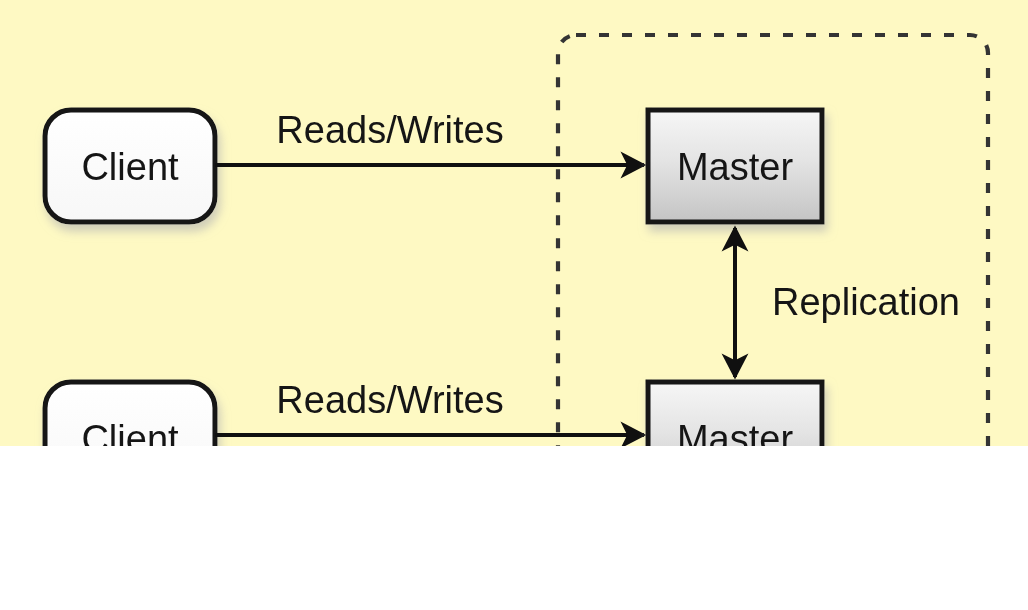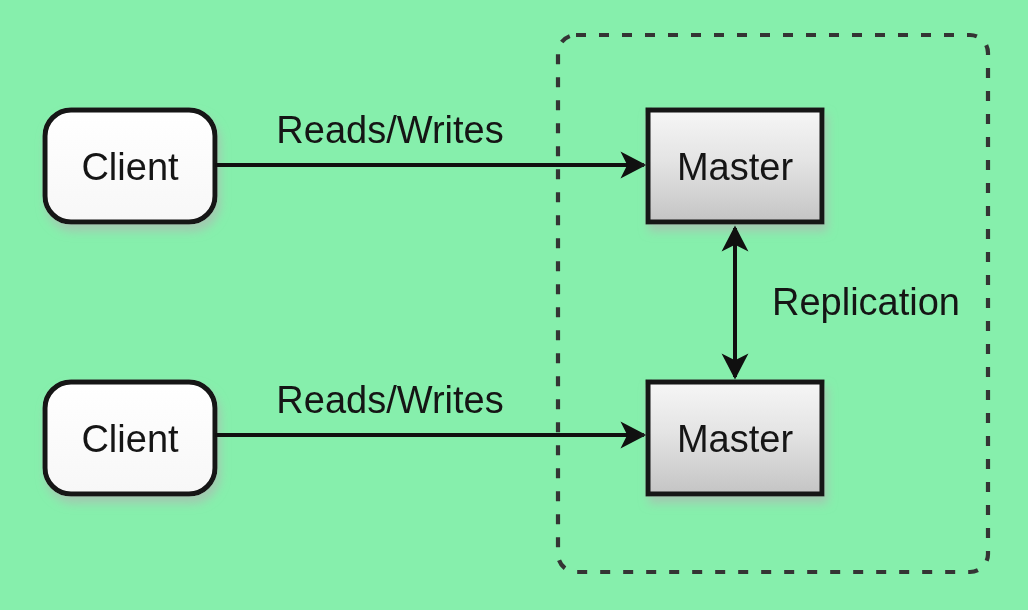--- a/index.html
+++ b/index.html
@@ -7,22 +7,22 @@
     padding: 0;
     background: #ffffff;
   }
   body {
     font-family: "Liberation Sans", sans-serif;
     -webkit-font-smoothing: antialiased;
   }
   #diagram-root {
     position: relative;
     width: 1028px;
-    height: 610px;
-    background: #86efac;
+    height: 446px;
+    background: #fef9c3;
     overflow: hidden;
   }
   #diagram-svg {
     position: absolute;
     top: 0;
     left: 0;
     width: 1028px;
     height: 610px;
   }
   .node-label {

